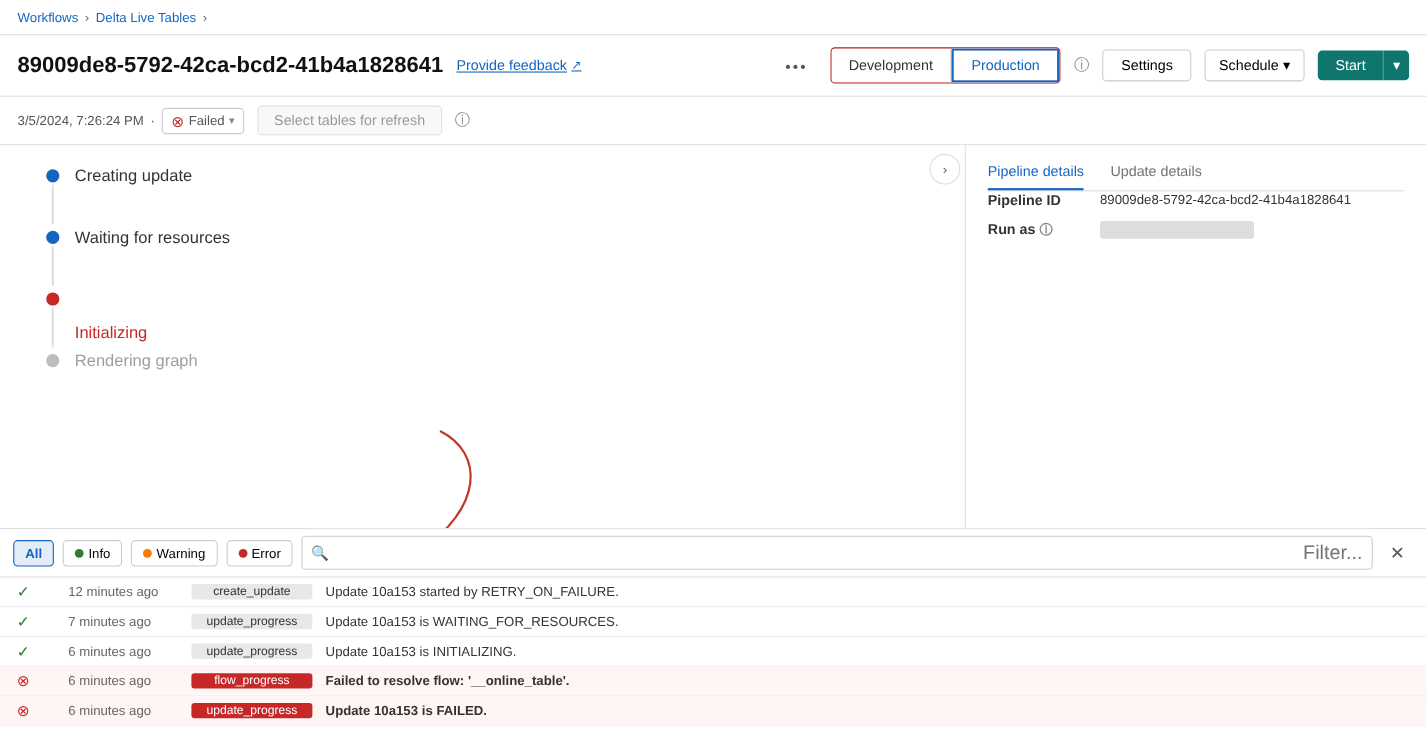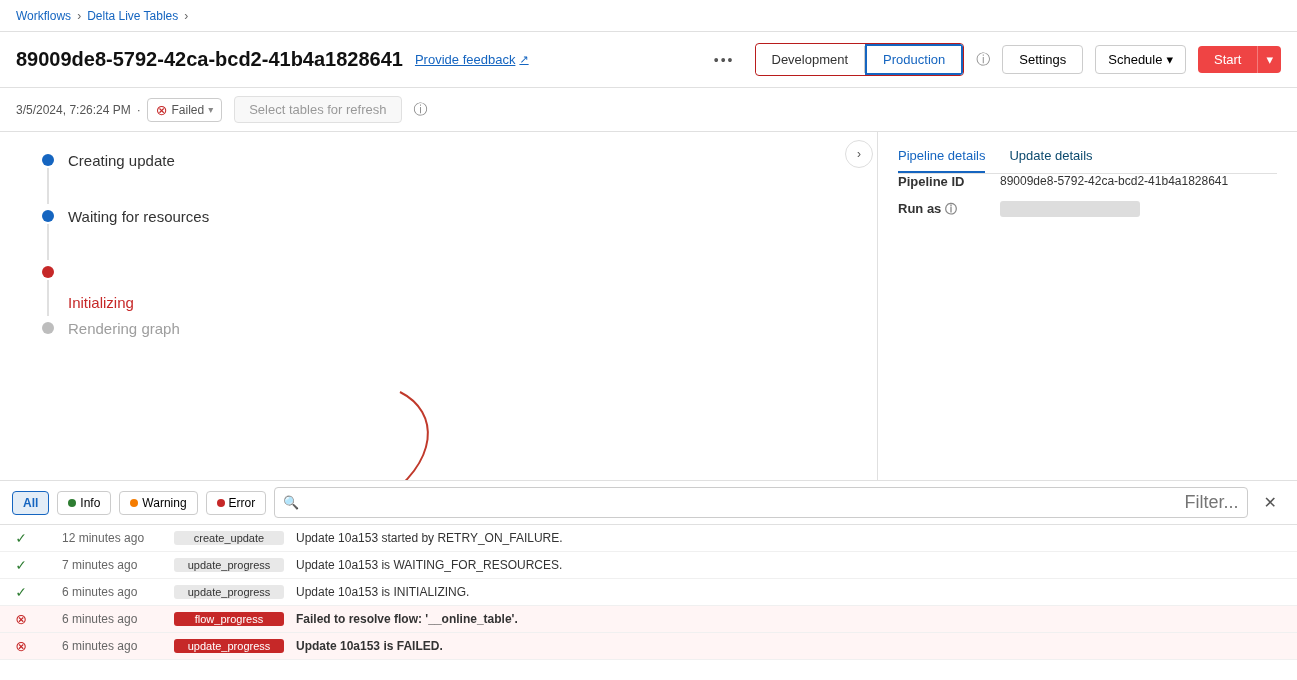--- a/index.html
+++ b/index.html
@@ -16,21 +16,21 @@
     .feedback-link { color: #1565c0; font-size: 13px; display: flex; align-items: center; gap: 4px; white-space: nowrap; }
     .header-spacer { flex: 1; }
     .three-dots { cursor: pointer; padding: 4px 8px; border: none; background: none; font-size: 18px; color: #555; }
     .btn-group { display: flex; align-items: center; border: 1px solid #b91c1c; border-radius: 4px; overflow: hidden; }
     .btn-group .btn { padding: 6px 16px; background: #fff; border: none; cursor: pointer; font-size: 13px; color: #333; }
     .btn-group .btn.active { background: #fff; font-weight: 500; border: 2px solid #1565c0; color: #1565c0; }
     .btn-group .btn:not(:last-child) { border-right: 1px solid #ccc; }
     .info-icon { color: #888; cursor: pointer; font-size: 14px; }
     .settings-btn { padding: 6px 16px; background: #fff; border: 1px solid #ccc; border-radius: 4px; cursor: pointer; font-size: 13px; }
     .schedule-btn { display: flex; align-items: center; padding: 6px 12px; background: #fff; border: 1px solid #ccc; border-radius: 4px; cursor: pointer; font-size: 13px; gap: 4px; }
-    .start-btn { display: flex; align-items: center; background: #ef4444; color: #fff; border: none; border-radius: 4px; cursor: pointer; font-size: 13px; overflow: hidden; }
+    .start-btn { display: flex; align-items: center; background: #0f766e; color: #fff; border: none; border-radius: 4px; cursor: pointer; font-size: 13px; overflow: hidden; }
     .start-btn .start-label { padding: 6px 16px; }
     .start-btn .start-caret { padding: 6px 8px; border-left: 1px solid rgba(255,255,255,0.3); }
 
     
     .toolbar { display: flex; align-items: center; padding: 8px 16px; border-bottom: 1px solid #e0e0e0; gap: 12px; height: 44px; }
     .run-info { display: flex; align-items: center; gap: 6px; font-size: 12px; color: #555; }
     .failed-badge { display: flex; align-items: center; gap: 4px; background: #fff; border: 1px solid #ccc; border-radius: 4px; padding: 3px 8px; cursor: pointer; }
     .failed-dot { color: #c62828; font-size: 14px; }
     .select-tables-btn { padding: 5px 14px; background: #f5f5f5; border: 1px solid #ccc; border-radius: 4px; cursor: pointer; font-size: 13px; color: #555; }
     .select-tables-btn:disabled { opacity: 0.6; cursor: default; }
@@ -48,21 +48,21 @@
     .step-dot.gray { background: #bdbdbd; }
     .step-dot.red { background: #c62828; }
     .step-line { width: 2px; height: 36px; background: #e0e0e0; margin-top: 2px; }
     .step-label { font-size: 15px; padding-top: 0; }
     .step-label.active-red { color: #c62828; margin-top: 30px; }
     .step-label.dim { color: #9e9e9e; }
 
     
     .right-panel { width: 420px; border-left: 1px solid #e0e0e0; padding: 16px 20px; }
     .panel-tabs { display: flex; gap: 24px; border-bottom: 1px solid #e0e0e0; }
-    .panel-tab { padding-bottom: 8px; font-size: 13px; font-weight: 500; cursor: pointer; color: #0c4a6e; border-bottom: 2px solid transparent; }
+    .panel-tab { padding-bottom: 8px; font-size: 13px; font-weight: 500; cursor: pointer; color: #737373; border-bottom: 2px solid transparent; }
     .panel-tab.active { color: #1565c0; border-bottom: 2px solid #1565c0; }
     .panel-detail-row { display: flex; align-items: flex-start; gap: 12px; margin-bottom: 12px; }
     .detail-label { font-size: 13px; font-weight: 600; color: #333; width: 90px; flex-shrink: 0; }
     .detail-value { font-size: 13px; color: #333; }
     .detail-value.blurred { background: #ddd; color: transparent; border-radius: 3px; height: 16px; width: 140px; }
     .run-as-icon { color: #888; font-size: 12px; cursor: pointer; }
 
     
     .log-area { height: 184px; border-top: 1px solid #e0e0e0; display: flex; flex-direction: column; }
     .log-toolbar { display: flex; align-items: center; padding: 6px 12px; border-bottom: 1px solid #e0e0e0; gap: 8px; flex-shrink: 0; }

